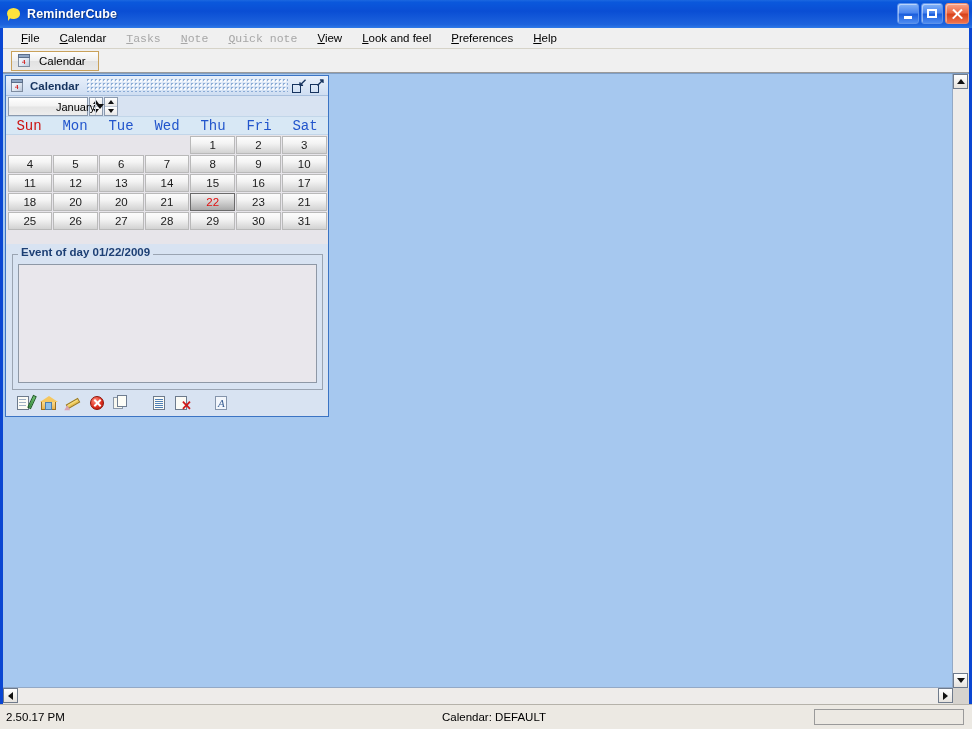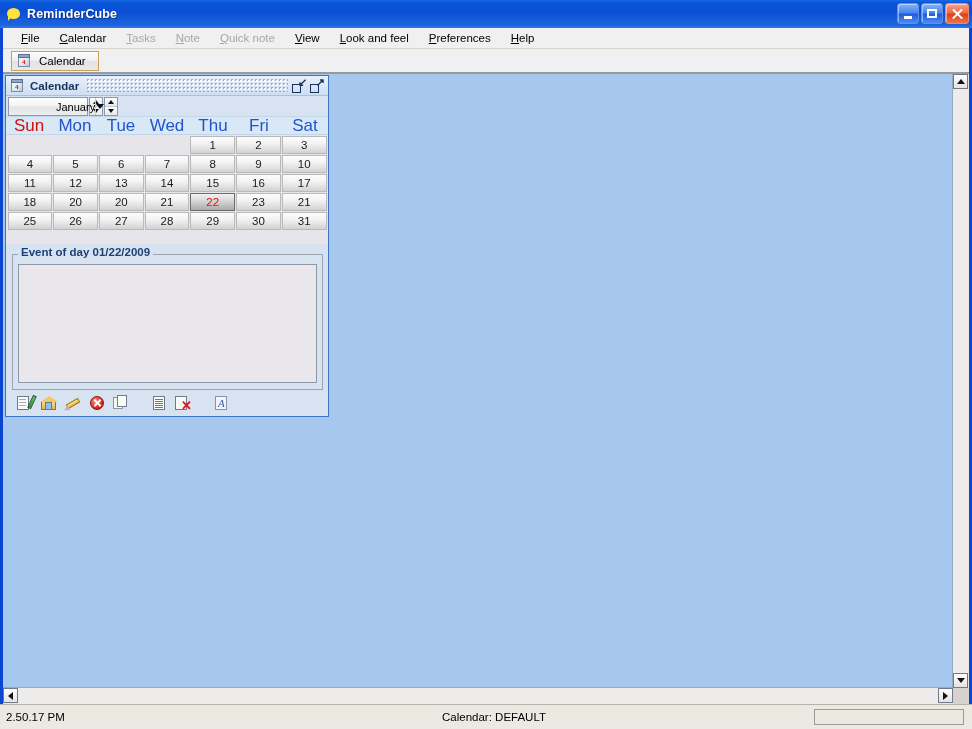--- a/index.html
+++ b/index.html
@@ -90,21 +90,21 @@
     padding-left: 8px;
     box-sizing: border-box;
   }
   .menu-item {
     padding: 2px 10px;
     font-size: 11.5px;
     color: #000;
     white-space: nowrap;
     cursor: default;
   }
-  .menu-item.disabled { color: #a7a7a7; }
+  .menu-item.disabled { color: #a7a7a7; font-family: Liberation Mono, monospace; }
   .menu-item .mn { text-decoration: underline; }
 
   
   #toolbar {
     flex: 0 0 24px; height: 24px;
     background: #f0f0f0;
     border-bottom: 1px solid #9a9a9a;
     display: flex; align-items: center;
     padding-left: 8px;
     box-sizing: border-box;
@@ -275,23 +275,24 @@
 
   
   #dow-row {
     flex: 0 0 17px; height: 17px;
     display: flex;
     background: #d8e8f5;
     border-top: 1px solid #c2d6e9;
     border-bottom: 1px solid #c2d6e9;
   }
   .dow {
-    flex: 1 1 0; text-align: left; font-size: 17px;
+    flex: 1 1 0; text-align: left; font-size: 14px;
     display: flex; align-items: center; justify-content: center;
     color: #2255cc;
+    font-family: Liberation Mono, monospace;
   }
   .dow.sun { color: #cc1111; }
 
   
   #day-grid {
     flex: 0 0 auto;
     display: grid;
     grid-template-columns: repeat(7, 1fr);
     grid-auto-rows: 19px;
     background: #e7e5ea;

